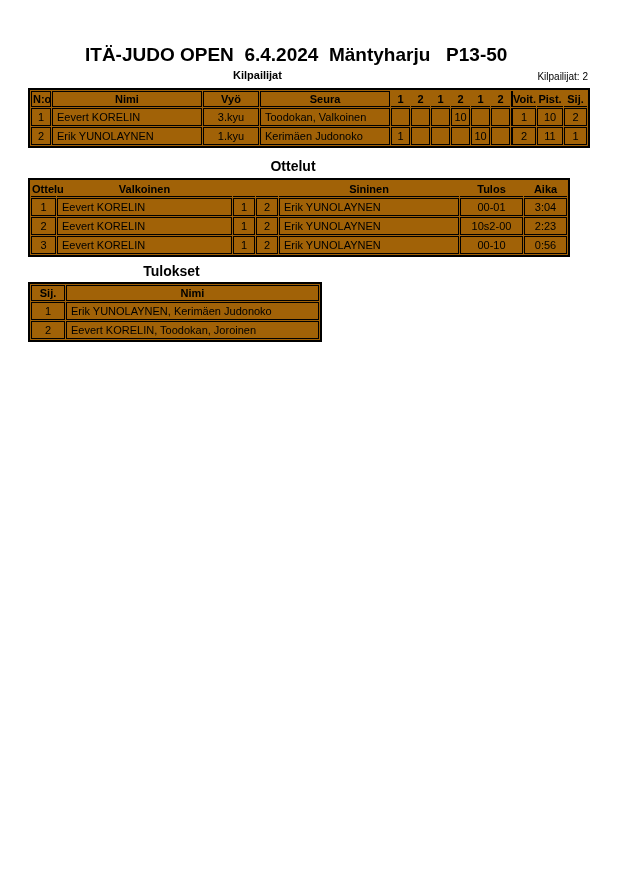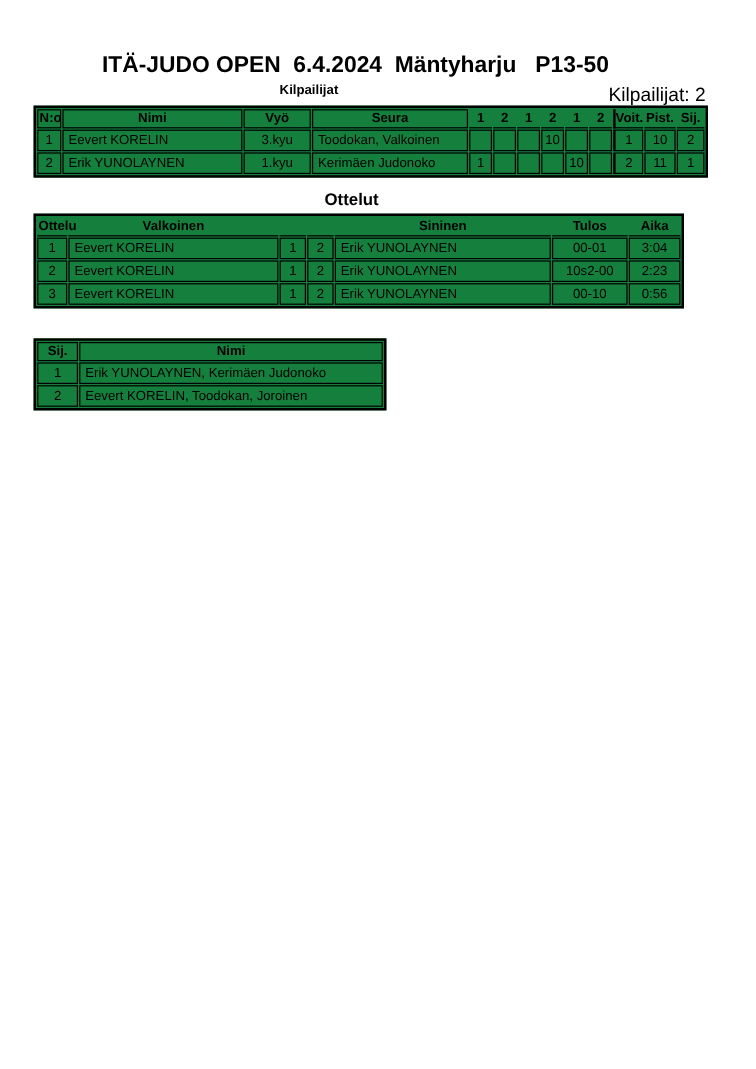--- a/index.html
+++ b/index.html
@@ -1,27 +1,27 @@
 <!DOCTYPE html>
 <html><head>
 <meta charset="utf-8">
 <style>
   html,body{margin:0;padding:0;background:#fff;}
   #page{position:relative;width:630px;height:891px;background:#ffffff;overflow:hidden;
         font-family:"Liberation Sans",sans-serif;color:#000;}
   .abs{position:absolute;white-space:pre;}
   #main-title{top:44px;left:85px;font-size:19px;font-weight:bold;line-height:22px;}
   #kilpailijat-title{top:69px;left:209px;font-size:11px;font-weight:bold;padding-left:24px;}
-  #competitor-count{top:71px;right:42px;font-size:16px;}
+  #competitor-count{top:71px;right:42px;font-size:10px;}
   .section-title{position:absolute;text-align:center;font-size:14px;font-weight:bold;white-space:nowrap;}
   #ottelut-title{top:158px;left:28px;width:530px;}
   #tulokset-title{top:263px;left:28px;width:287px;}
 
   table{position:absolute;border:2px solid #000;border-collapse:separate;border-spacing:1px;
-        table-layout:fixed;background:#15803d;}
+        table-layout:fixed;background:#a16207;}
   #t-kilpailijat{top:88px;left:28px;width:545px;}
   #t-ottelut{top:178px;left:28px;width:530px;}
   #t-tulokset{top:282px;left:28px;width:287px;}
   th,td{box-sizing:border-box;padding:0;font-size:11px;overflow:visible;white-space:nowrap;
         text-align:center;vertical-align:middle;}
   td{border:1px solid #000;height:18px;font-weight:normal;}
   th{border:none;border-bottom:1px solid #000;height:16px;font-weight:bold;}
   th.bd{border:1px solid #000;}
   .thl{border-left:2px solid #000 !important;}
   .l{text-align:left;padding-left:4px;}
@@ -150,20 +150,21 @@
         <td class="l">Eevert KORELIN</td>
         <td>1</td>
         <td>2</td>
         <td class="l">Erik YUNOLAYNEN</td>
         <td>00-10</td>
         <td>0:56</td>
       </tr>
     </tbody>
   </table>
 
+  <div class="section-title" id="tulokset-title">Tulokset</div>
 
   <table id="t-tulokset">
     <colgroup>
       <col style="width:34px">
         <col style="width:253px">
     </colgroup>
     <thead>
       <tr>
         <th class="bd">Sij.</th>
         <th class="bd">Nimi</th>

